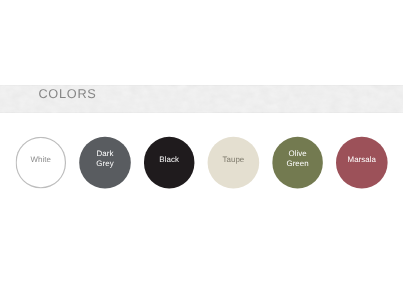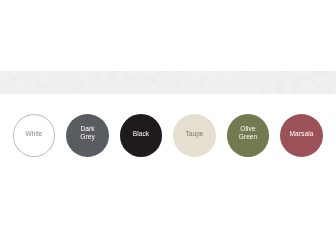--- a/index.html
+++ b/index.html
@@ -72,20 +72,21 @@
   <div class="band">
     <svg class="band-tex" width="336" height="23">
       <filter id="paperNoise" x="0" y="0" width="100%" height="100%" color-interpolation-filters="sRGB">
         <feTurbulence type="fractalNoise" baseFrequency="0.12 0.18" numOctaves="4" seed="5"></feTurbulence>
         <feColorMatrix type="matrix" values="0.33 0.33 0.33 0 0  0.33 0.33 0.33 0 0  0.33 0.33 0.33 0 0  0 0 0 0 1"></feColorMatrix>
       </filter>
       <rect width="336" height="23" filter="url(#paperNoise)"></rect>
     </svg>
   </div>
 
+  <div class="band-title">COLORS</div>
 
   <div class="swatches">
 
     <div class="swatch one-line" style="left: 12.6px; background: rgb(255, 255, 255); color: rgb(140, 140, 140); box-shadow: rgb(189, 189, 189) 0px 0px 0px 1px inset;">
       <span class="swatch-label">White</span>
     </div>
 
     <div class="swatch" style="left: 66.1px; background: rgb(89, 92, 96); color: rgb(255, 255, 255);">
       <span class="swatch-label">Dark<br>Grey</span>
     </div>

